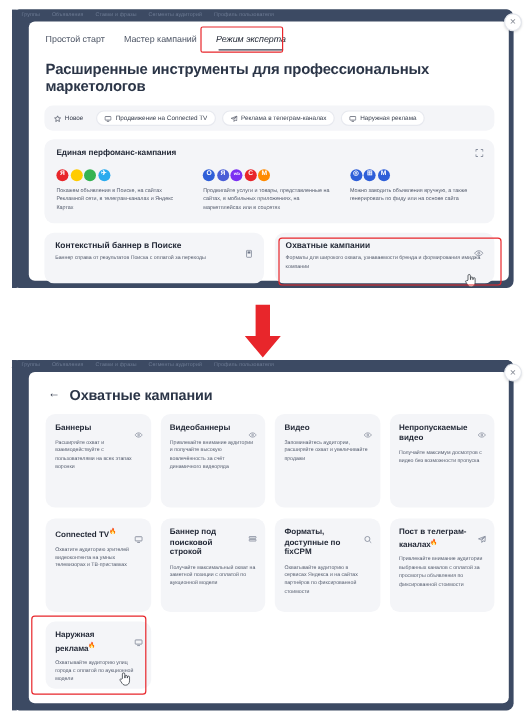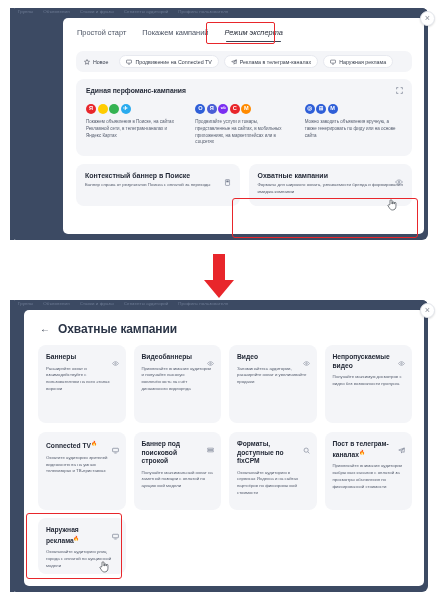--- a/index.html
+++ b/index.html
@@ -39,21 +39,21 @@
   .close-btn {
     position:absolute; width:15px; height:15px; border-radius:50%;
     background:#ffffff; border:1px solid #e3e6ec;
     display:flex; align-items:center; justify-content:center;
     color:#8a8f99; font-size:9px; line-height:1; cursor:pointer;
     box-shadow:0 1px 2px rgba(0,0,0,.12);
   }
 
   
   #panel-top { left:10px; top:8px; width:418px; height:232px; }
-  #panel-top .panel-inner { left:14px; right:4px; top:10px; bottom:6px;margin-left:39px; }
+  #panel-top .panel-inner { left:14px; right:4px; top:10px; bottom:6px; }
 
   .tabs { display:flex; align-items:flex-start; gap:16px; padding:10px 0 0 14px; position:relative; }
   .tab { font-size:7.4px; color:#4b5363; white-space:nowrap; cursor:pointer; padding-bottom:5px; position:relative;}
   .tab.active { color:#1d2330;font-style:italic; }
   .tab.active::after {
     content:""; position:absolute; left:2px; right:2px; bottom:0;
     height:1.4px; background:#3b4252; border-radius:1px;
   }
   .tab-hl {
     position:absolute; border:1.6px solid #e8262b; border-radius:2px;
@@ -149,25 +149,26 @@
         <span>Сегменты аудиторий</span>
         <span>Профиль пользователя</span>
       </div>
     </div>
     <div class="panel-sidebar"></div>
 
     <div class="panel-inner">
 
       <div class="tabs">
         <div class="tab">Простой старт</div>
-        <div class="tab">Покажем кампаний</div>
+        <div class="tab">Мастер кампаний</div>
         <div class="tab active">Режим эксперта</div>
         <div class="tab-hl" style="left:143px; top:4px; width:69px; height:22px;"></div>
       </div>
 
+      <div class="page-title">Расширенные инструменты для профессиональных маркетологов</div>
 
       <div class="chips-bar">
         <div class="chip plain">
           <span>
             <svg width="6" height="6" viewBox="0 0 12 12">
                 <path d="M6 1l1.5 3.2 3.5.4-2.6 2.4.7 3.5L6 8.8 2.9 10.5l.7-3.5L1 4.6l3.5-.4z" fill="none" stroke="#3c4252" stroke-width="1.1"></path>
               </svg>
           </span>
           <span>Новое</span>
         </div>

